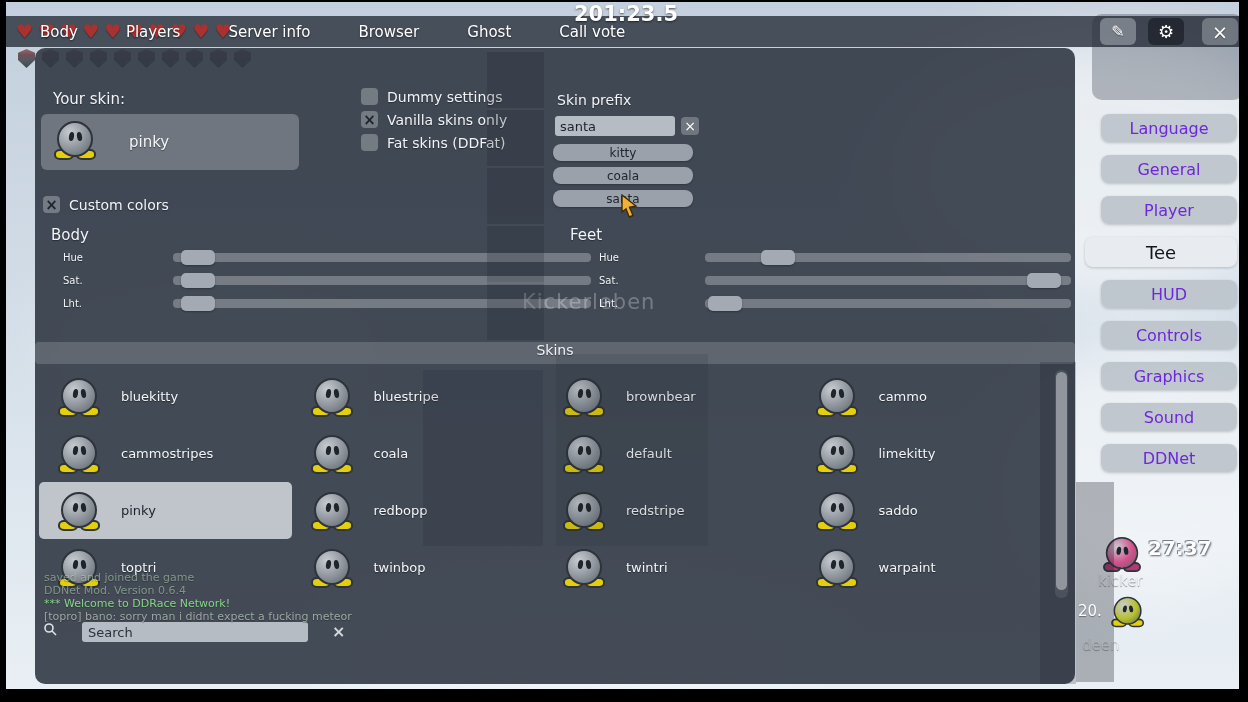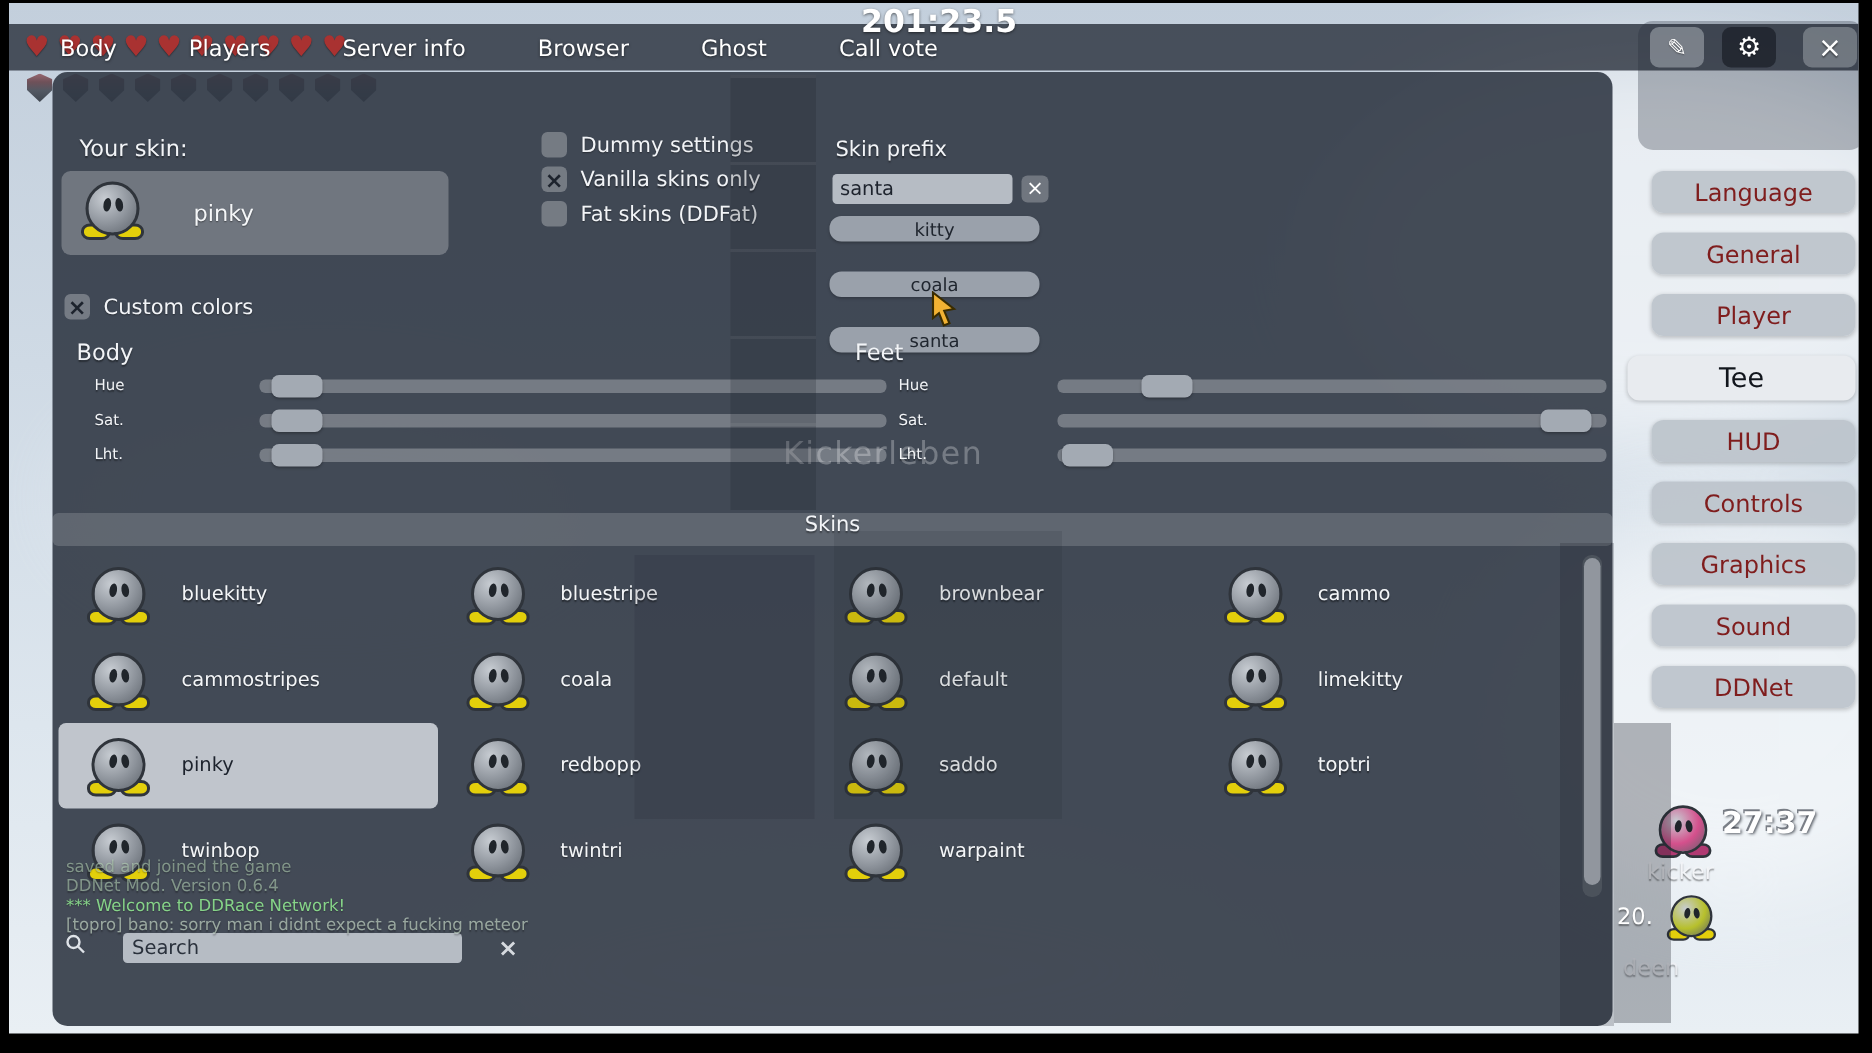--- a/index.html
+++ b/index.html
@@ -48,21 +48,21 @@
   .cbbox.checked::after{content:"\00D7";position:absolute;inset:0;display:flex;align-items:center;
                         justify-content:center;color:#1d232d;font-size:15px;font-weight:bold}
   .cblabel{color:#f2f4f7;font-size:14px;text-shadow:0 1px 1px rgba(0,0,0,0.4);white-space:nowrap}
   .cc{position:absolute;left:8px;top:148px}
   .prefix-label{left:522px;top:44px;font-size:14px}
   .prefix-input{position:absolute;left:520px;top:68px;width:120px;height:20px;background:#b6bcc4;border:none;
                 border-radius:3px;font:13px "DejaVu Sans",sans-serif;color:#1d232d;padding:0 5px;outline:none}
   .prefix-clear{position:absolute;left:646px;top:69px;width:18px;height:18px;border-radius:4px;
                 background:rgba(255,255,255,0.25);color:#fff;display:flex;align-items:center;
                 justify-content:center;font-size:14px}
-  .prefix-opts{position:absolute;left:518px;top:96px;display:flex;flex-direction:column;gap:20px;width:140px}
+  .prefix-opts{position:absolute;left:518px;top:96px;display:flex;flex-direction:column;gap:6px;width:140px}
   .prefix-opt{height:17px;border-radius:8px;background:#9aa1ab;color:#20262f;font-size:12px;display:flex;
               align-items:center;justify-content:center;box-shadow:0 1px 2px rgba(0,0,0,0.25)}
   .cursor{position:absolute;left:585px;top:146px;z-index:9}
   .body-label{left:16px;top:178px}
   .feet-label{left:535px;top:178px}
   .slider-col{position:absolute;display:flex;flex-direction:column}
   .body-col{left:20px;top:198px;width:536px}
   .feet-col{left:556px;top:198px;width:480px}
   .srow{display:flex;align-items:center;height:23px}
   .slabel{width:118px;padding-left:8px;color:#f2f4f7;font-size:10px;text-shadow:0 1px 1px rgba(0,0,0,0.4)}
@@ -100,21 +100,21 @@
              letter-spacing:1px;z-index:6;pointer-events:none}
   .chat-overlay{position:absolute;left:38px;top:570px;z-index:8;display:flex;flex-direction:column;gap:1px;
                 pointer-events:none}
   .chatline{font-size:11px;line-height:12px;color:rgba(190,220,190,0.55);text-shadow:0 1px 1px rgba(0,0,0,0.3)}
   .chatline:nth-child(3){color:rgba(148,238,148,0.85)}
   .chatline:nth-child(4){color:rgba(205,222,205,0.65)}
 
   
   .sidebar{position:absolute;right:2px;top:112px;display:flex;flex-direction:column;align-items:flex-end;
            gap:13px;z-index:7}
-  .side-btn{width:136px;height:28px;border-radius:8px;background:rgba(188,195,203,0.92);color:#7f1d1d;
+  .side-btn{width:136px;height:28px;border-radius:8px;background:rgba(188,195,203,0.92);color:#6d28d9;
             font-size:16px;display:flex;align-items:center;justify-content:center;
             box-shadow:0 1px 3px rgba(0,0,0,0.2);cursor:default}
   .side-btn.selected{width:152px;height:30px;background:#e8ebef;color:#12161d;font-size:18px}
 
   
   .hud-timer{position:absolute;left:1142px;top:534px;font-size:20px;font-weight:bold;color:#fff;z-index:4;
              text-shadow:-1px -1px 0 rgba(30,35,45,0.55),1px 1px 2px rgba(30,35,45,0.7)}
   .hud-tee-pink{position:absolute;left:1098px;top:534px;z-index:4}
   .hud-player{position:absolute;left:1092px;top:570px;font-size:15px;color:#f2f4f7;z-index:4;
               text-shadow:0 1px 1px rgba(0,0,0,0.4)}
@@ -393,20 +393,30 @@
             <span class="skin-name">redbopp</span>
           </div>
           <div class="skin-cell">
             <span class="tee" style="--tb: #8d939b; --tf: #e3cf0b;">
               <span class="footl"></span>
               <span class="footr"></span>
               <span class="body"></span>
               <span class="eyel"></span>
               <span class="eyer"></span>
             </span>
+            <span class="skin-name">redstripe</span>
+          </div>
+          <div class="skin-cell">
+            <span class="tee" style="--tb: #8d939b; --tf: #e3cf0b;">
+              <span class="footl"></span>
+              <span class="footr"></span>
+              <span class="body"></span>
+              <span class="eyel"></span>
+              <span class="eyer"></span>
+            </span>
             <span class="skin-name">saddo</span>
           </div>
           <div class="skin-cell">
             <span class="tee" style="--tb: #8d939b; --tf: #e3cf0b;">
               <span class="footl"></span>
               <span class="footr"></span>
               <span class="body"></span>
               <span class="eyel"></span>
               <span class="eyer"></span>
             </span>

